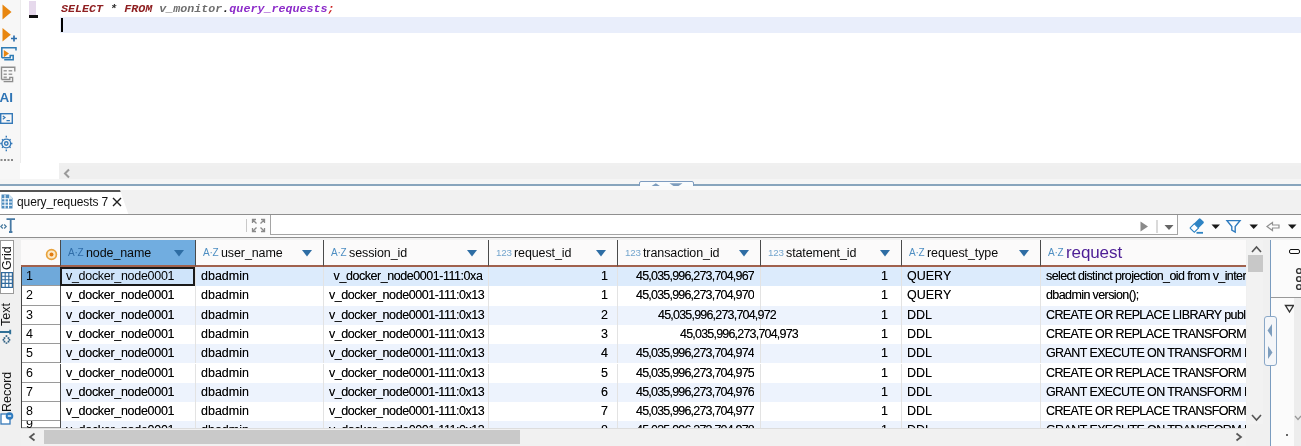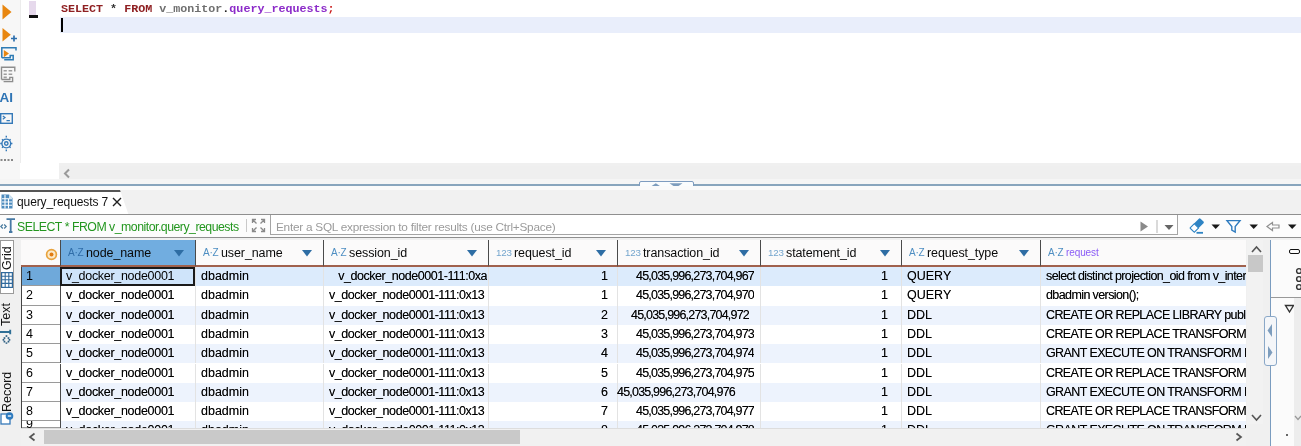--- a/index.html
+++ b/index.html
@@ -1,20 +1,20 @@
 <!DOCTYPE html>
 <html><head>
 <meta charset="utf-8">
 <style>
   html,body{margin:0;padding:0;}
   body{width:1301px;height:446px;overflow:hidden;background:#f0f0f0;
        font-family:"Liberation Sans",sans-serif;}
   .abs{position:absolute;}
   #root{position:relative;width:1301px;height:446px;background:#f0f0f0;}
-  .mono{font-family:"Liberation Mono",monospace;}
+  .mono{font-family:"Liberation Mono",monospace;font-style:italic;}
 </style>
 </head>
 <body>
 <div id="root">
 
   <div class="abs" style="left:20px;top:0;width:1281px;height:163px;background:#ffffff;"></div>
 
   <div class="abs" style="left:0;top:0;width:20px;height:186px;background:#f7f7f7;border-right:1px solid #ececec;"></div>
 
   <svg class="abs" style="left:0;top:0;" width="20" height="180" viewBox="0 0 20 180">
@@ -93,32 +93,30 @@
   </svg>
 
   <div class="abs" style="left:0;top:214px;width:1301px;height:24px;background:#fcfcfc;border-top:1px solid #8f8f8f;border-bottom:1px solid #8f8f8f;box-sizing:border-box;"></div>
   <div class="abs" style="left:270px;top:215px;width:908px;height:20px;border:1px solid #a5a5a5;border-top:none;box-sizing:border-box;background:#fff;"></div>
 
   <svg class="abs" style="left:0px;top:216px;" width="16" height="18" viewBox="0 0 16 18">
     <path d="M2.8 8.5 L0.8 10.5 L2.8 12.5" stroke="#46789c" stroke-width="1.2" fill="none"></path>
     <path d="M4.2 8.5 L6.2 10.5 L4.2 12.5" stroke="#46789c" stroke-width="1.2" fill="none"></path>
     <path d="M6.5 3.2 H15 M10.7 3.2 V16 M9 16 h3.4" stroke="#4779a4" stroke-width="1.8" fill="none"></path>
   </svg>
-  <div class="abs" style="left:17px;top:217px;height:20px;line-height:20px;font-size:12.3px;letter-spacing:-0.5px;color:#23961f;">SELECT&nbsp;* FROM v_monitor.query_requests</div>
   <div class="abs" style="left:246px;top:219px;width:1px;height:13px;background:#c9c9c9;"></div>
 
   <svg class="abs" style="left:251px;top:218px;" width="15" height="15" viewBox="0 0 15 15">
     <g stroke="#8a8a8a" stroke-width="1.3" fill="none">
       <path d="M1.5 5 V1.5 H5 M1.5 1.5 L5.5 5.5"></path>
       <path d="M10 1.5 h3.5 V5 M13.5 1.5 L9.5 5.5"></path>
       <path d="M1.5 10 v3.5 H5 M1.5 13.5 L5.5 9.5"></path>
       <path d="M10 13.5 h3.5 V10 M13.5 13.5 L9.5 9.5"></path>
     </g>
   </svg>
-  <div class="abs" style="left:276px;top:217px;height:20px;line-height:20px;font-size:11.8px;letter-spacing:-0.25px;color:#9b9b9b;">Enter a SQL expression to filter results (use Ctrl+Space)</div>
 
   <svg class="abs" style="left:1139px;top:220px;" width="36" height="13" viewBox="0 0 36 13">
     <path d="M1.5 1.5 L9 6.5 L1.5 11.5 Z" fill="#8a8a8a"></path>
     <path d="M18 0 V13" stroke="#b5b5b5" stroke-width="1"></path>
     <path d="M25.5 5 h9 L30 10 Z" fill="#666"></path>
   </svg>
 
   <svg class="abs" style="left:1187px;top:217px;" width="112" height="19" viewBox="0 0 112 19">
     <g transform="rotate(-45 10 8)">
       <rect x="2.5" y="4.8" width="14.5" height="6.6" rx="1.2" fill="#2e84c4"></rect>
@@ -199,37 +197,37 @@
         <path d="M1 1 h10 L6 7.5 Z" fill="#2e6da4"></path>
       </svg>
       <div class="abs" style="left:901px;top:240px;width:139px;height:27px;background:#fbfafa;border-left:1px solid #4a4a4a;border-bottom:2px solid #a0614d;box-sizing:border-box;"></div>
       <div class="abs" style="left:909px;top:244px;height:18px;line-height:18px;font-size:10px;letter-spacing:-0.2px;color:#4e8ec2;">A·Z</div>
       <div class="abs" style="left:927px;top:243px;height:20px;line-height:20px;font-size:12.5px;letter-spacing:-0.1px;color:#0a0a0a;">request_type</div>
       <svg class="abs" style="left:1018px;top:249px;" width="12" height="8" viewBox="0 0 12 8">
         <path d="M1 1 h10 L6 7.5 Z" fill="#2e6da4"></path>
       </svg>
       <div class="abs" style="left:1040px;top:240px;width:206px;height:27px;background:#fbfafa;border-left:1px solid #4a4a4a;border-bottom:2px solid #a0614d;box-sizing:border-box;"></div>
       <div class="abs" style="left:1048px;top:244px;height:18px;line-height:18px;font-size:10px;letter-spacing:-0.2px;color:#4e8ec2;">A·Z</div>
-      <div class="abs" style="left:1066px;top:243px;height:20px;line-height:20px;font-size:10px;letter-spacing:-0.1px;color:#8b5cf6;">request</div>
+      <div class="abs" style="left:1066px;top:243px;height:20px;line-height:20px;font-size:17px;letter-spacing:-0.1px;color:#4c1d95;">request</div>
     </div>
 
   <div id="rows">
       <div class="abs" style="left:22px;top:267px;width:38px;height:19.3px;background:#6fa9da;border-bottom:1px solid #9a9a9a;box-sizing:border-box;"></div>
       <div class="abs" style="left:26px;top:267px;width:30px;height:19.3px;line-height:19.3px;font-size:12.5px;color:#000;overflow:hidden;">1</div>
       <div class="abs" style="left:60px;top:267px;width:1186px;height:19.3px;background:#dcebfc;border-left:1px solid #4a4a4a;box-sizing:border-box;overflow:hidden;"></div>
       <div class="abs" style="left:195px;top:267px;width:1px;height:19.3px;background:#e3e3e3;"></div>
       <div class="abs" style="left:323px;top:267px;width:1px;height:19.3px;background:#e3e3e3;"></div>
       <div class="abs" style="left:488px;top:267px;width:1px;height:19.3px;background:#e3e3e3;"></div>
       <div class="abs" style="left:617px;top:267px;width:1px;height:19.3px;background:#e3e3e3;"></div>
       <div class="abs" style="left:760px;top:267px;width:1px;height:19.3px;background:#e3e3e3;"></div>
       <div class="abs" style="left:901px;top:267px;width:1px;height:19.3px;background:#e3e3e3;"></div>
       <div class="abs" style="left:1040px;top:267px;width:1px;height:19.3px;background:#e3e3e3;"></div>
       <div class="abs" style="left:66px;top:267px;width:127px;height:19.3px;line-height:19.3px;font-size:12.5px;letter-spacing:-0.3px;color:#000;text-shadow:0 0 0.4px rgba(0,0,0,0.5);text-align:left;overflow:hidden;white-space:nowrap;">v_docker_node0001</div>
       <div class="abs" style="left:201px;top:267px;width:118px;height:19.3px;line-height:19.3px;font-size:12.5px;letter-spacing:0px;color:#000;text-shadow:0 0 0.4px rgba(0,0,0,0.5);text-align:left;overflow:hidden;white-space:nowrap;">dbadmin</div>
-      <div class="abs" style="left:329px;top:267px;width:158px;height:19.3px;line-height:19.3px;font-size:12.5px;letter-spacing:-0.45px;color:#000;text-shadow:0 0 0.4px rgba(0,0,0,0.5);text-align:right;overflow:hidden;white-space:nowrap;">v_docker_node0001-111:0xa</div>
+      <div class="abs" style="left:329px;top:267px;width:158px;height:19.3px;line-height:19.3px;font-size:12.5px;letter-spacing:-0.45px;color:#000;text-shadow:0 0 0.4px rgba(0,0,0,0.5);text-align:center;overflow:hidden;white-space:nowrap;">v_docker_node0001-111:0xa</div>
       <div class="abs" style="left:488px;top:267px;width:120px;height:19.3px;line-height:19.3px;font-size:12.5px;letter-spacing:0px;color:#000;text-shadow:0 0 0.4px rgba(0,0,0,0.5);text-align:right;overflow:hidden;white-space:nowrap;">1</div>
       <div class="abs" style="left:617px;top:267px;width:137px;height:19.3px;line-height:19.3px;font-size:12.5px;letter-spacing:-0.8px;color:#000;text-shadow:0 0 0.4px rgba(0,0,0,0.5);text-align:right;overflow:hidden;white-space:nowrap;">45,035,996,273,704,967</div>
       <div class="abs" style="left:760px;top:267px;width:128px;height:19.3px;line-height:19.3px;font-size:12.5px;letter-spacing:0px;color:#000;text-shadow:0 0 0.4px rgba(0,0,0,0.5);text-align:right;overflow:hidden;white-space:nowrap;">1</div>
       <div class="abs" style="left:907px;top:267px;width:130px;height:19.3px;line-height:19.3px;font-size:12.5px;letter-spacing:0px;color:#000;text-shadow:0 0 0.4px rgba(0,0,0,0.5);text-align:left;overflow:hidden;white-space:nowrap;">QUERY</div>
       <div class="abs" style="left:1046px;top:267px;width:200px;height:19.3px;line-height:19.3px;font-size:12.5px;letter-spacing:-0.6px;color:#000;text-shadow:0 0 0.4px rgba(0,0,0,0.5);text-align:left;overflow:hidden;white-space:nowrap;">select distinct projection_oid from v_internal</div>
       <div class="abs" style="left:60px;top:267px;width:135px;height:19px;background:#cfe4fa;border:2px solid #1a1a1a;box-sizing:border-box;"></div>
       <div class="abs" style="left:66px;top:267px;width:126px;height:19px;line-height:19px;font-size:12.5px;letter-spacing:-0.3px;color:#000;">v_docker_node0001</div>
       <div class="abs" style="left:22px;top:286.3px;width:38px;height:19.3px;background:#ffffff;border-bottom:1px solid #9a9a9a;box-sizing:border-box;"></div>
       <div class="abs" style="left:26px;top:286.3px;width:30px;height:19.3px;line-height:19.3px;font-size:12.5px;color:#000;overflow:hidden;">2</div>
       <div class="abs" style="left:60px;top:286.3px;width:1186px;height:19.3px;background:#ffffff;border-left:1px solid #4a4a4a;box-sizing:border-box;overflow:hidden;"></div>
@@ -255,39 +253,39 @@
       <div class="abs" style="left:323px;top:305.6px;width:1px;height:19.3px;background:#e3e3e3;"></div>
       <div class="abs" style="left:488px;top:305.6px;width:1px;height:19.3px;background:#e3e3e3;"></div>
       <div class="abs" style="left:617px;top:305.6px;width:1px;height:19.3px;background:#e3e3e3;"></div>
       <div class="abs" style="left:760px;top:305.6px;width:1px;height:19.3px;background:#e3e3e3;"></div>
       <div class="abs" style="left:901px;top:305.6px;width:1px;height:19.3px;background:#e3e3e3;"></div>
       <div class="abs" style="left:1040px;top:305.6px;width:1px;height:19.3px;background:#e3e3e3;"></div>
       <div class="abs" style="left:66px;top:305.6px;width:127px;height:19.3px;line-height:19.3px;font-size:12.5px;letter-spacing:-0.3px;color:#000;text-shadow:0 0 0.4px rgba(0,0,0,0.5);text-align:left;overflow:hidden;white-space:nowrap;">v_docker_node0001</div>
       <div class="abs" style="left:201px;top:305.6px;width:118px;height:19.3px;line-height:19.3px;font-size:12.5px;letter-spacing:0px;color:#000;text-shadow:0 0 0.4px rgba(0,0,0,0.5);text-align:left;overflow:hidden;white-space:nowrap;">dbadmin</div>
       <div class="abs" style="left:329px;top:305.6px;width:158px;height:19.3px;line-height:19.3px;font-size:12.5px;letter-spacing:-0.45px;color:#000;text-shadow:0 0 0.4px rgba(0,0,0,0.5);text-align:left;overflow:hidden;white-space:nowrap;">v_docker_node0001-111:0x13</div>
       <div class="abs" style="left:488px;top:305.6px;width:120px;height:19.3px;line-height:19.3px;font-size:12.5px;letter-spacing:0px;color:#000;text-shadow:0 0 0.4px rgba(0,0,0,0.5);text-align:right;overflow:hidden;white-space:nowrap;">2</div>
-      <div class="abs" style="left:612px;top:305.6px;width:137px;height:30px;line-height:19.3px;font-size:12.5px;letter-spacing:-0.8px;color:#000;text-shadow:0 0 0.4px rgba(0,0,0,0.5);text-align:right;overflow:hidden;white-space:nowrap;">45,035,996,273,704,972</div>
+      <div class="abs" style="left:639px;top:305.6px;width:137px;height:30px;line-height:19.3px;font-size:12.5px;letter-spacing:-0.8px;color:#000;text-shadow:0 0 0.4px rgba(0,0,0,0.5);text-align:right;overflow:hidden;white-space:nowrap;">45,035,996,273,704,972</div>
       <div class="abs" style="left:760px;top:305.6px;width:128px;height:19.3px;line-height:19.3px;font-size:12.5px;letter-spacing:0px;color:#000;text-shadow:0 0 0.4px rgba(0,0,0,0.5);text-align:right;overflow:hidden;white-space:nowrap;">1</div>
       <div class="abs" style="left:907px;top:305.6px;width:130px;height:19.3px;line-height:19.3px;font-size:12.5px;letter-spacing:0px;color:#000;text-shadow:0 0 0.4px rgba(0,0,0,0.5);text-align:left;overflow:hidden;white-space:nowrap;">DDL</div>
       <div class="abs" style="left:1046px;top:305.6px;width:200px;height:19.3px;line-height:19.3px;font-size:12.5px;letter-spacing:-0.6px;color:#000;text-shadow:0 0 0.4px rgba(0,0,0,0.5);text-align:left;overflow:hidden;white-space:nowrap;">CREATE OR REPLACE LIBRARY public.Py</div>
       <div class="abs" style="left:22px;top:324.9px;width:38px;height:19.3px;background:#ffffff;border-bottom:1px solid #9a9a9a;box-sizing:border-box;"></div>
       <div class="abs" style="left:26px;top:324.9px;width:30px;height:19.3px;line-height:19.3px;font-size:12.5px;color:#000;overflow:hidden;">4</div>
       <div class="abs" style="left:60px;top:324.9px;width:1186px;height:19.3px;background:#ffffff;border-left:1px solid #4a4a4a;box-sizing:border-box;overflow:hidden;"></div>
       <div class="abs" style="left:195px;top:324.9px;width:1px;height:19.3px;background:#e3e3e3;"></div>
       <div class="abs" style="left:323px;top:324.9px;width:1px;height:19.3px;background:#e3e3e3;"></div>
       <div class="abs" style="left:488px;top:324.9px;width:1px;height:19.3px;background:#e3e3e3;"></div>
       <div class="abs" style="left:617px;top:324.9px;width:1px;height:19.3px;background:#e3e3e3;"></div>
       <div class="abs" style="left:760px;top:324.9px;width:1px;height:19.3px;background:#e3e3e3;"></div>
       <div class="abs" style="left:901px;top:324.9px;width:1px;height:19.3px;background:#e3e3e3;"></div>
       <div class="abs" style="left:1040px;top:324.9px;width:1px;height:19.3px;background:#e3e3e3;"></div>
       <div class="abs" style="left:66px;top:324.9px;width:127px;height:19.3px;line-height:19.3px;font-size:12.5px;letter-spacing:-0.3px;color:#000;text-shadow:0 0 0.4px rgba(0,0,0,0.5);text-align:left;overflow:hidden;white-space:nowrap;">v_docker_node0001</div>
       <div class="abs" style="left:201px;top:324.9px;width:118px;height:19.3px;line-height:19.3px;font-size:12.5px;letter-spacing:0px;color:#000;text-shadow:0 0 0.4px rgba(0,0,0,0.5);text-align:left;overflow:hidden;white-space:nowrap;">dbadmin</div>
       <div class="abs" style="left:329px;top:324.9px;width:158px;height:19.3px;line-height:19.3px;font-size:12.5px;letter-spacing:-0.45px;color:#000;text-shadow:0 0 0.4px rgba(0,0,0,0.5);text-align:left;overflow:hidden;white-space:nowrap;">v_docker_node0001-111:0x13</div>
       <div class="abs" style="left:488px;top:324.9px;width:120px;height:19.3px;line-height:19.3px;font-size:12.5px;letter-spacing:0px;color:#000;text-shadow:0 0 0.4px rgba(0,0,0,0.5);text-align:right;overflow:hidden;white-space:nowrap;">3</div>
-      <div class="abs" style="left:617px;top:324.9px;width:137px;height:19.3px;line-height:19.3px;font-size:12.5px;letter-spacing:-0.8px;color:#000;text-shadow:0 0 0.4px rgba(0,0,0,0.5);text-align:right;overflow:hidden;white-space:nowrap;">45,035,996,273,704,973</div>
+      <div class="abs" style="left:617px;top:324.9px;width:137px;height:19.3px;line-height:19.3px;font-size:12.5px;letter-spacing:-0.8px;color:#000;text-shadow:0 0 0.4px rgba(0,0,0,0.5);text-align:right;overflow:hidden;white-space:nowrap;padding-left:44px;">45,035,996,273,704,973</div>
       <div class="abs" style="left:760px;top:324.9px;width:128px;height:19.3px;line-height:19.3px;font-size:12.5px;letter-spacing:0px;color:#000;text-shadow:0 0 0.4px rgba(0,0,0,0.5);text-align:right;overflow:hidden;white-space:nowrap;">1</div>
       <div class="abs" style="left:907px;top:324.9px;width:130px;height:19.3px;line-height:19.3px;font-size:12.5px;letter-spacing:0px;color:#000;text-shadow:0 0 0.4px rgba(0,0,0,0.5);text-align:left;overflow:hidden;white-space:nowrap;">DDL</div>
       <div class="abs" style="left:1046px;top:324.9px;width:200px;height:19.3px;line-height:19.3px;font-size:12.5px;letter-spacing:-0.6px;color:#000;text-shadow:0 0 0.4px rgba(0,0,0,0.5);text-align:left;overflow:hidden;white-space:nowrap;">CREATE OR REPLACE TRANSFORM FUNC</div>
       <div class="abs" style="left:22px;top:344.2px;width:38px;height:19.3px;background:#ffffff;border-bottom:1px solid #9a9a9a;box-sizing:border-box;"></div>
       <div class="abs" style="left:26px;top:344.2px;width:30px;height:19.3px;line-height:19.3px;font-size:12.5px;color:#000;overflow:hidden;">5</div>
       <div class="abs" style="left:60px;top:344.2px;width:1186px;height:19.3px;background:#edf3fd;border-left:1px solid #4a4a4a;box-sizing:border-box;overflow:hidden;"></div>
       <div class="abs" style="left:195px;top:344.2px;width:1px;height:19.3px;background:#e3e3e3;"></div>
       <div class="abs" style="left:323px;top:344.2px;width:1px;height:19.3px;background:#e3e3e3;"></div>
       <div class="abs" style="left:488px;top:344.2px;width:1px;height:19.3px;background:#e3e3e3;"></div>
       <div class="abs" style="left:617px;top:344.2px;width:1px;height:19.3px;background:#e3e3e3;"></div>
@@ -327,21 +325,21 @@
       <div class="abs" style="left:323px;top:382.8px;width:1px;height:19.3px;background:#e3e3e3;"></div>
       <div class="abs" style="left:488px;top:382.8px;width:1px;height:19.3px;background:#e3e3e3;"></div>
       <div class="abs" style="left:617px;top:382.8px;width:1px;height:19.3px;background:#e3e3e3;"></div>
       <div class="abs" style="left:760px;top:382.8px;width:1px;height:19.3px;background:#e3e3e3;"></div>
       <div class="abs" style="left:901px;top:382.8px;width:1px;height:19.3px;background:#e3e3e3;"></div>
       <div class="abs" style="left:1040px;top:382.8px;width:1px;height:19.3px;background:#e3e3e3;"></div>
       <div class="abs" style="left:66px;top:382.8px;width:127px;height:19.3px;line-height:19.3px;font-size:12.5px;letter-spacing:-0.3px;color:#000;text-shadow:0 0 0.4px rgba(0,0,0,0.5);text-align:left;overflow:hidden;white-space:nowrap;">v_docker_node0001</div>
       <div class="abs" style="left:201px;top:382.8px;width:118px;height:19.3px;line-height:19.3px;font-size:12.5px;letter-spacing:0px;color:#000;text-shadow:0 0 0.4px rgba(0,0,0,0.5);text-align:left;overflow:hidden;white-space:nowrap;">dbadmin</div>
       <div class="abs" style="left:329px;top:382.8px;width:158px;height:19.3px;line-height:19.3px;font-size:12.5px;letter-spacing:-0.45px;color:#000;text-shadow:0 0 0.4px rgba(0,0,0,0.5);text-align:left;overflow:hidden;white-space:nowrap;">v_docker_node0001-111:0x13</div>
       <div class="abs" style="left:488px;top:382.8px;width:120px;height:19.3px;line-height:19.3px;font-size:12.5px;letter-spacing:0px;color:#000;text-shadow:0 0 0.4px rgba(0,0,0,0.5);text-align:right;overflow:hidden;white-space:nowrap;">6</div>
-      <div class="abs" style="left:617px;top:382.8px;width:137px;height:19.3px;line-height:19.3px;font-size:12.5px;letter-spacing:-0.8px;color:#000;text-shadow:0 0 0.4px rgba(0,0,0,0.5);text-align:left;overflow:hidden;white-space:nowrap;">45,035,996,273,704,976</div>
+      <div class="abs" style="left:617px;top:382.8px;width:137px;height:19.3px;line-height:19.3px;font-size:12.5px;letter-spacing:-0.8px;color:#000;text-shadow:0 0 0.4px rgba(0,0,0,0.5);text-align:right;overflow:hidden;white-space:nowrap;">45,035,996,273,704,976</div>
       <div class="abs" style="left:760px;top:382.8px;width:128px;height:19.3px;line-height:19.3px;font-size:12.5px;letter-spacing:0px;color:#000;text-shadow:0 0 0.4px rgba(0,0,0,0.5);text-align:right;overflow:hidden;white-space:nowrap;">1</div>
       <div class="abs" style="left:907px;top:382.8px;width:130px;height:19.3px;line-height:19.3px;font-size:12.5px;letter-spacing:0px;color:#000;text-shadow:0 0 0.4px rgba(0,0,0,0.5);text-align:left;overflow:hidden;white-space:nowrap;">DDL</div>
       <div class="abs" style="left:1046px;top:382.8px;width:200px;height:19.3px;line-height:19.3px;font-size:12.5px;letter-spacing:-0.6px;color:#000;text-shadow:0 0 0.4px rgba(0,0,0,0.5);text-align:left;overflow:hidden;white-space:nowrap;">GRANT EXECUTE ON TRANSFORM FUNC</div>
       <div class="abs" style="left:22px;top:402.1px;width:38px;height:19.3px;background:#ffffff;border-bottom:1px solid #9a9a9a;box-sizing:border-box;"></div>
       <div class="abs" style="left:26px;top:402.1px;width:30px;height:19.3px;line-height:19.3px;font-size:12.5px;color:#000;overflow:hidden;">8</div>
       <div class="abs" style="left:60px;top:402.1px;width:1186px;height:19.3px;background:#ffffff;border-left:1px solid #4a4a4a;box-sizing:border-box;overflow:hidden;"></div>
       <div class="abs" style="left:195px;top:402.1px;width:1px;height:19.3px;background:#e3e3e3;"></div>
       <div class="abs" style="left:323px;top:402.1px;width:1px;height:19.3px;background:#e3e3e3;"></div>
       <div class="abs" style="left:488px;top:402.1px;width:1px;height:19.3px;background:#e3e3e3;"></div>
       <div class="abs" style="left:617px;top:402.1px;width:1px;height:19.3px;background:#e3e3e3;"></div>

